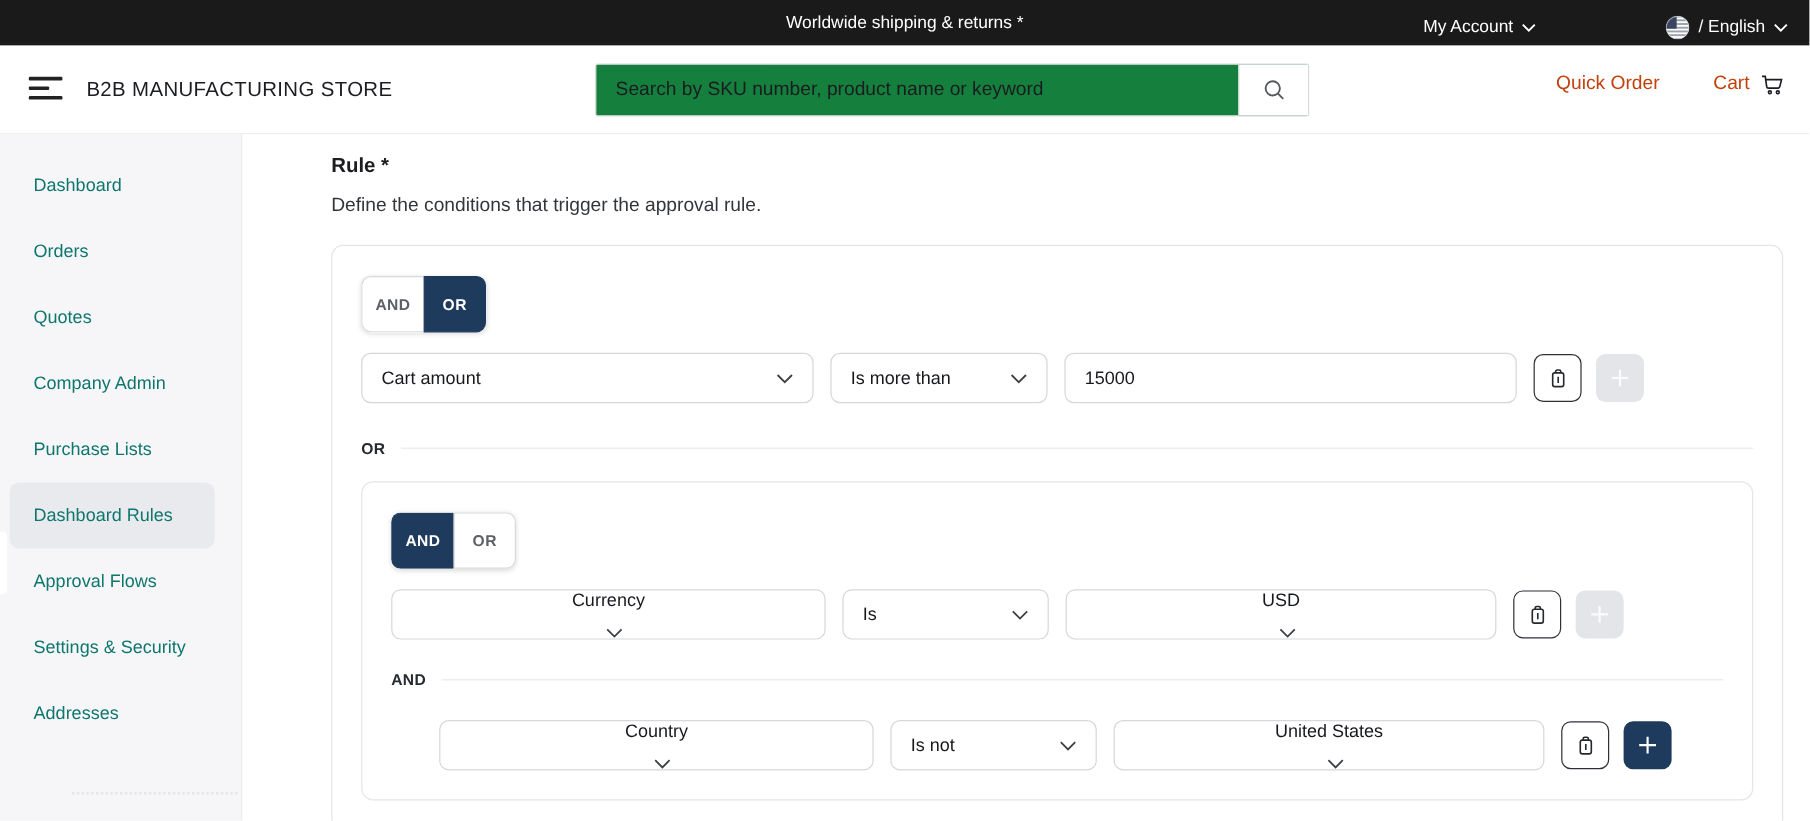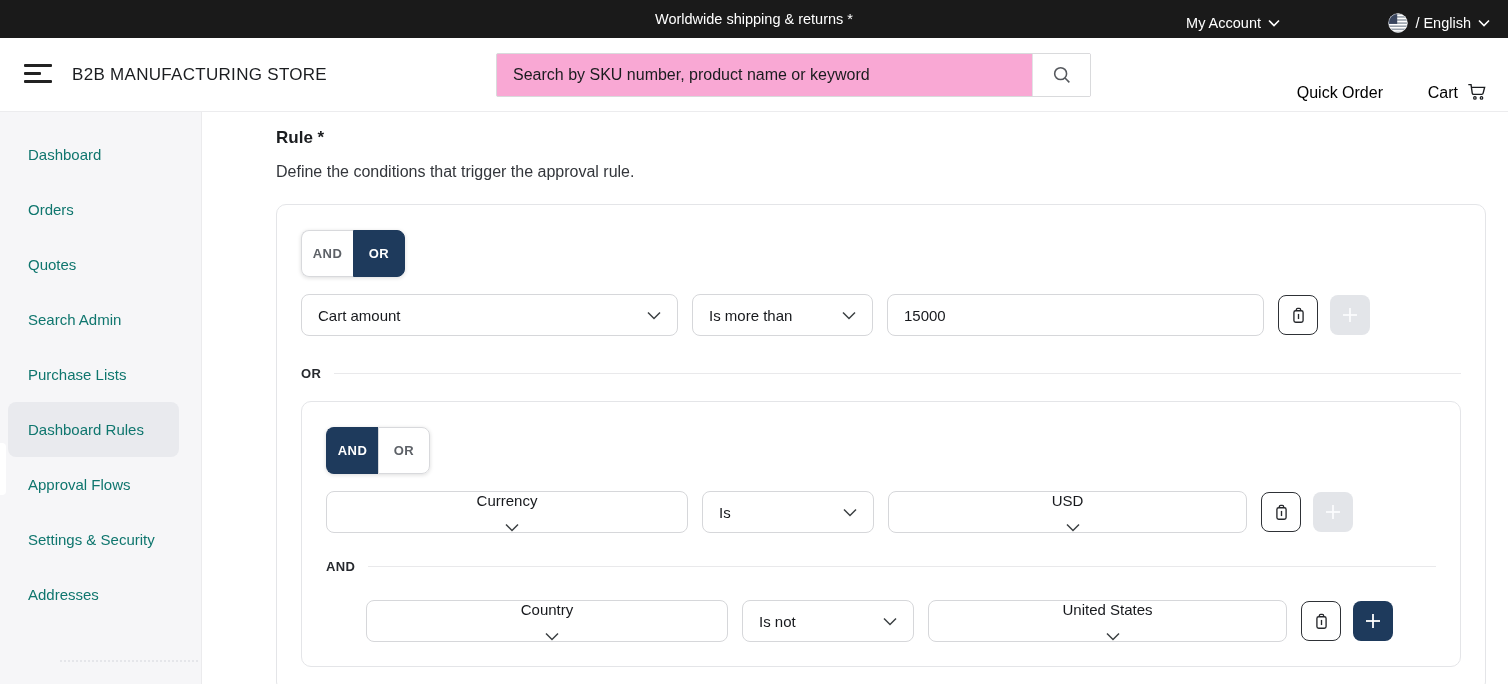--- a/index.html
+++ b/index.html
@@ -21,28 +21,28 @@
   .header { position:absolute; left:0; top:38px; width:1508px; height:74px; background:#fff;
             border-bottom:1px solid #ececee; }
   .burger { position:absolute; left:24px; top:26px; width:28px; height:22px; cursor:pointer; }
   .burger i { display:block; background:#222; height:3px; border-radius:1px; }
   .burger i:nth-child(1){ width:28px; }
   .burger i:nth-child(2){ width:17px; margin-top:5px; }
   .burger i:nth-child(3){ width:28px; margin-top:5px; }
   .store-name { position:absolute; left:72px; top:0; height:74px; display:flex; align-items:center;
                 font-size:17px; font-weight:500; letter-spacing:.3px; color:#1b1d20; }
   .searchbox { position:absolute; left:496px; top:15px; width:595px; height:44px;
-               border:1px solid #d9dadc; border-radius:2px; display:flex; background:#f9a8d4; }
+               border:1px solid #d9dadc; border-radius:2px; display:flex; background:#15803d; }
   .searchbox input { flex:1; border:none; outline:none; padding:0 16px; font-size:16px;
                      font-family:"Liberation Sans", sans-serif; color:#1a1c1f; background:transparent; }
   .searchbox input::placeholder { color:#1a1c1f; opacity:1; }
   .search-btn { width:58px; border-left:1px solid #e2e3e5; display:flex; align-items:center;
                 justify-content:center; cursor:pointer; background:#fff; }
-  .hdr-link { position:absolute; top:0; height:64px; display:flex; align-items:flex-end; gap:8px;
-              font-size:16px; font-weight:500; color:#000000; cursor:pointer; }
+  .hdr-link { position:absolute; top:0; height:64px; display:flex; align-items:center; gap:8px;
+              font-size:16px; font-weight:500; color:#c2410c; cursor:pointer; }
   .quick-order { right:125px; }
   .cart { right:20px; }
 
   
   .sidebar { position:absolute; left:0; top:112px; width:202px; bottom:0; background:#f6f6f8;
              border-right:1px solid #ebebed; padding-top:15px; }
   .side-item { height:55px; display:flex; align-items:center; padding-left:28px;
                font-size:15px; font-weight:400; color:#0f766e; cursor:pointer; }
   .side-item.active { background:#e9eaee; border-radius:8px; margin:0 22px 0 8px; padding-left:20px; }
   .side-scroll-notch { position:absolute; left:0; top:331px; width:6px; height:52px;
@@ -166,21 +166,21 @@
     <div class="side-item">
         <span>Dashboard</span>
       </div>
     <div class="side-item">
         <span>Orders</span>
       </div>
     <div class="side-item">
         <span>Quotes</span>
       </div>
     <div class="side-item">
-        <span>Search Admin</span>
+        <span>Company Admin</span>
       </div>
     <div class="side-item">
         <span>Purchase Lists</span>
       </div>
     <div class="side-item active">
         <span>Dashboard Rules</span>
       </div>
     <div class="side-item">
         <span>Approval Flows</span>
       </div>

